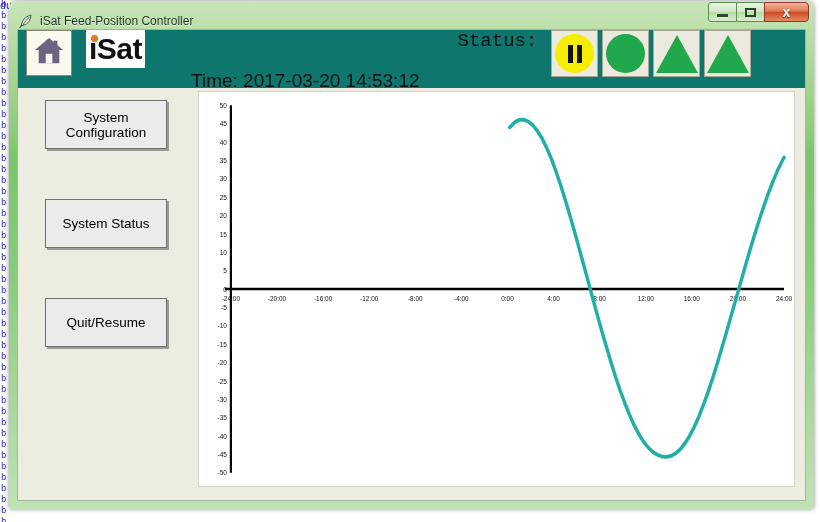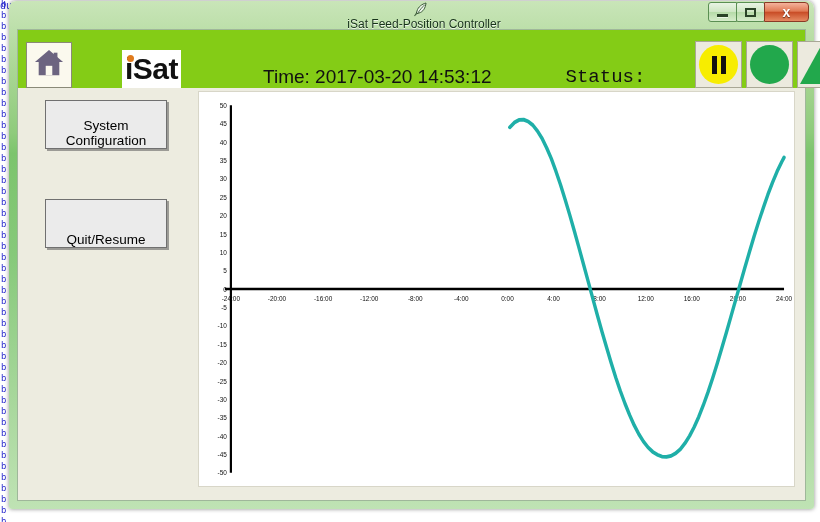--- a/index.html
+++ b/index.html
@@ -48,22 +48,21 @@
     background: linear-gradient(to bottom,
         #c9e5b8 0%, #a9d694 14%, #8ecb7c 26%, #7cc46d 30%,
         #86c97a 50%, #a7d79b 78%, #bfe3b4 100%);
     box-shadow: 0 0 4px rgba(0,0,0,0.45);
     padding: 0;
   }
   #title-bar {
     position: relative;
     height: 40px;
     display: flex; align-items: center;
-    padding-left: 25px;
-    flex-direction: column;
+    padding-left: 9px;
   }
   #title-icon {
     width: 16px; height: 16px; margin-right: 6px; flex: 0 0 auto;
     position: relative; top: 0px;
   }
   #title-text {
     font-family: "Liberation Sans", sans-serif;
     font-size: 12px; color: #17331a;
     text-shadow: 0 1px 0 rgba(255,255,255,0.75);
     white-space: nowrap;
@@ -106,23 +105,22 @@
     left: 8px; top: 28px;
     width: 789px; height: 472px;
     background: #edece0;
     border: 1px solid #9fb79a;
   }
 
   
   #header-bar {
     position: relative;
     height: 58px;
-    display: flex; align-items: flex-end;
-    background: #84cc16;
-    gap: 36px;
+    display: flex; align-items: flex-start;
+    background: #0f766e;
   }
   #home-button {
     width: 46px; height: 46px; margin-left: 8px;
     background: #fbf9ee;
     border: 1px solid #8a8a78;
     display: flex; align-items: center; justify-content: center;
     flex: 0 0 auto;
   }
   #isat-logo {
     margin-left: 14px;
@@ -200,21 +198,21 @@
     padding-left: 27px;
     flex: 0 0 auto;
   }
   .side-button {
     width: 122px;
     height: 49px;
     margin-bottom: 50px;
     background: #ebebeb;
     border: 1px solid #707070;
     box-shadow: 2px 2px 0 rgba(90,90,90,0.55);
-    display: flex; align-items: flex-end; justify-content: center;
+    display: flex; align-items: center; justify-content: center;
     text-align: center;
     font-family: "Liberation Sans", sans-serif;
     font-size: 13.5px;
     color: #000000;
     line-height: 15px;
     cursor: pointer;
     user-select: none;
   }
   .side-button:last-child { margin-bottom: 16px; }
 
@@ -373,20 +371,23 @@
       </div>
     </div>
 
     <div id="body-area">
 
       <div id="sidebar">
         <div class="side-button">
           <span>
             <span>System</span><br><span>Configuration</span>
           </span>
+        </div>
+        <div class="side-button">
+          <span>System Status</span>
         </div>
         <div class="side-button">
           <span>Quit/Resume</span>
         </div>
       </div>
 
       <div id="plot-panel">
         <svg id="plot-svg" viewBox="0 0 597 356" preserveAspectRatio="none">
           <g id="y-ticks">
               <text x="28" y="14.4" text-anchor="end" class="tick-text">50</text>

